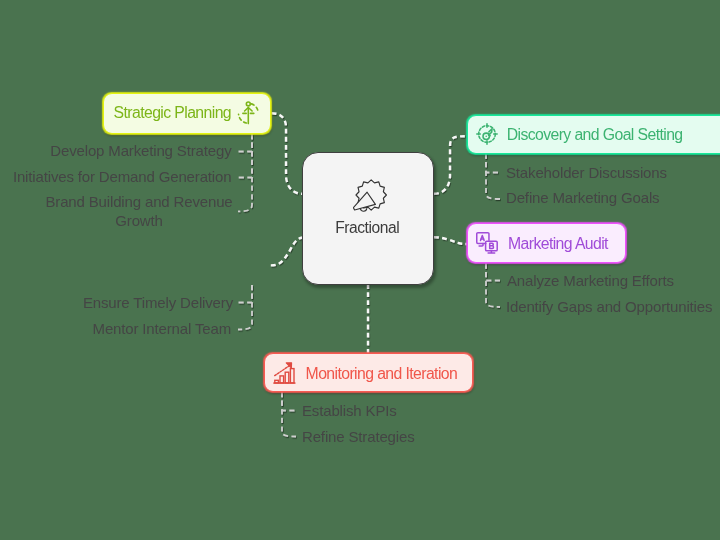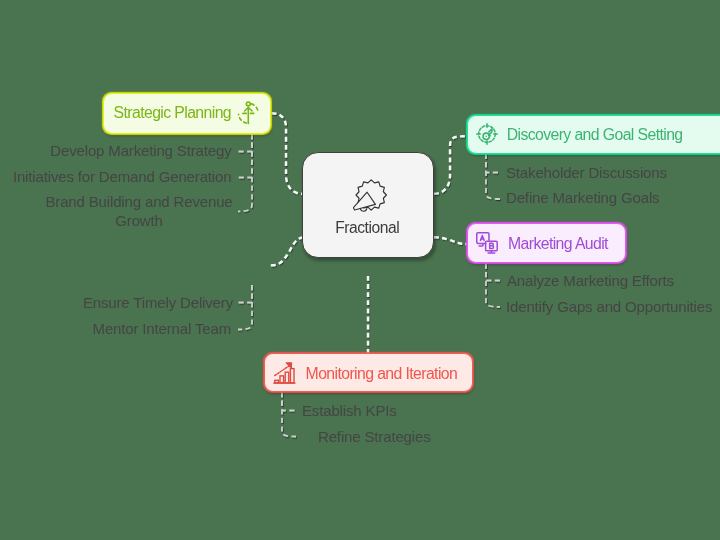--- a/index.html
+++ b/index.html
@@ -46,21 +46,21 @@
       <path d="M252,285 L252,324 C252,328 248,329.5 238,329.5"></path>
       <path d="M486,153.5 L486,172.5 L501,172.5"></path>
       <path d="M486,153.5 L486,194 C486,197.5 490,199 500,199"></path>
       <path d="M486,263.5 L486,280.5 L501,280.5"></path>
       <path d="M486,263.5 L486,302 C486,305.5 490,307 500,307"></path>
       <path d="M282,392 L282,410.5 L297,410.5"></path>
       <path d="M282,392 L282,432 C282,435.5 286,436.5 296,436.5"></path>
     </g>
   </svg>
 
-  <div class="center" style="left:302.2px;top:152.4px;width:131.4px;height:106px;padding-left:20px;">
+  <div class="center" style="left:302.2px;top:152.4px;width:131.4px;height:133px;padding-left:20px;">
     <span class="cicon" style="position:absolute;left:49.8px;top:26.1px;">
       <svg width="34" height="34" viewBox="0 0 34 34" fill="none" stroke="#333" stroke-width="1.15" stroke-linejoin="round" stroke-linecap="round">
         <path d="M18.20 0.80 L21.46 3.83 L25.80 2.84 L27.11 7.09 L31.36 8.40 L30.37 12.74 L33.40 16.00 L30.37 19.26 L31.36 23.60 L27.11 24.91 L25.80 29.16 L21.46 28.17 L18.20 31.20 L14.94 28.17 L10.60 29.16 L9.29 24.91 L5.04 23.60 L6.03 19.26 L3.00 16.00 L6.03 12.74 L5.04 8.40 L9.29 7.09 L10.60 2.84 L14.94 3.83 Z"></path>
         <path d="M14.1 13.2 L22.4 25.4 L1.6 31.0 L0.4 28.7 Z" fill="#f4f4f4"></path>
         <path d="M7.4 29.9 a3.3 3.3 0 0 0 6.4 -0.3" fill="#f4f4f4"></path>
       </svg>
     </span>
     <div class="ctext" style="position:absolute;left:0;top:65.2px;width:128px;">
       <div>Fractional</div>
     </div>
@@ -132,14 +132,14 @@
   <div class="sub r" style="right:487px;top:293px;width:260px;">Ensure Timely Delivery</div>
   <div class="sub r" style="right:489px;top:319px;width:260px;">Mentor Internal Team</div>
 
   <div class="sub l" style="left:506px;top:163px;width:260px;">Stakeholder Discussions</div>
   <div class="sub l" style="left:506px;top:188px;width:260px;">Define Marketing Goals</div>
 
   <div class="sub l" style="left:507px;top:271px;width:260px;">Analyze Marketing Efforts</div>
   <div class="sub l" style="left:506px;top:297px;width:260px;">Identify Gaps and Opportunities</div>
 
   <div class="sub l" style="left:302px;top:401px;width:260px;">Establish KPIs</div>
-  <div class="sub l" style="left:302px;top:427px;width:260px;margin-left:16px;">Refine Strategies</div>
+  <div class="sub l" style="left:302px;top:427px;width:260px;">Refine Strategies</div>
 </div>
 
 </body></html>

